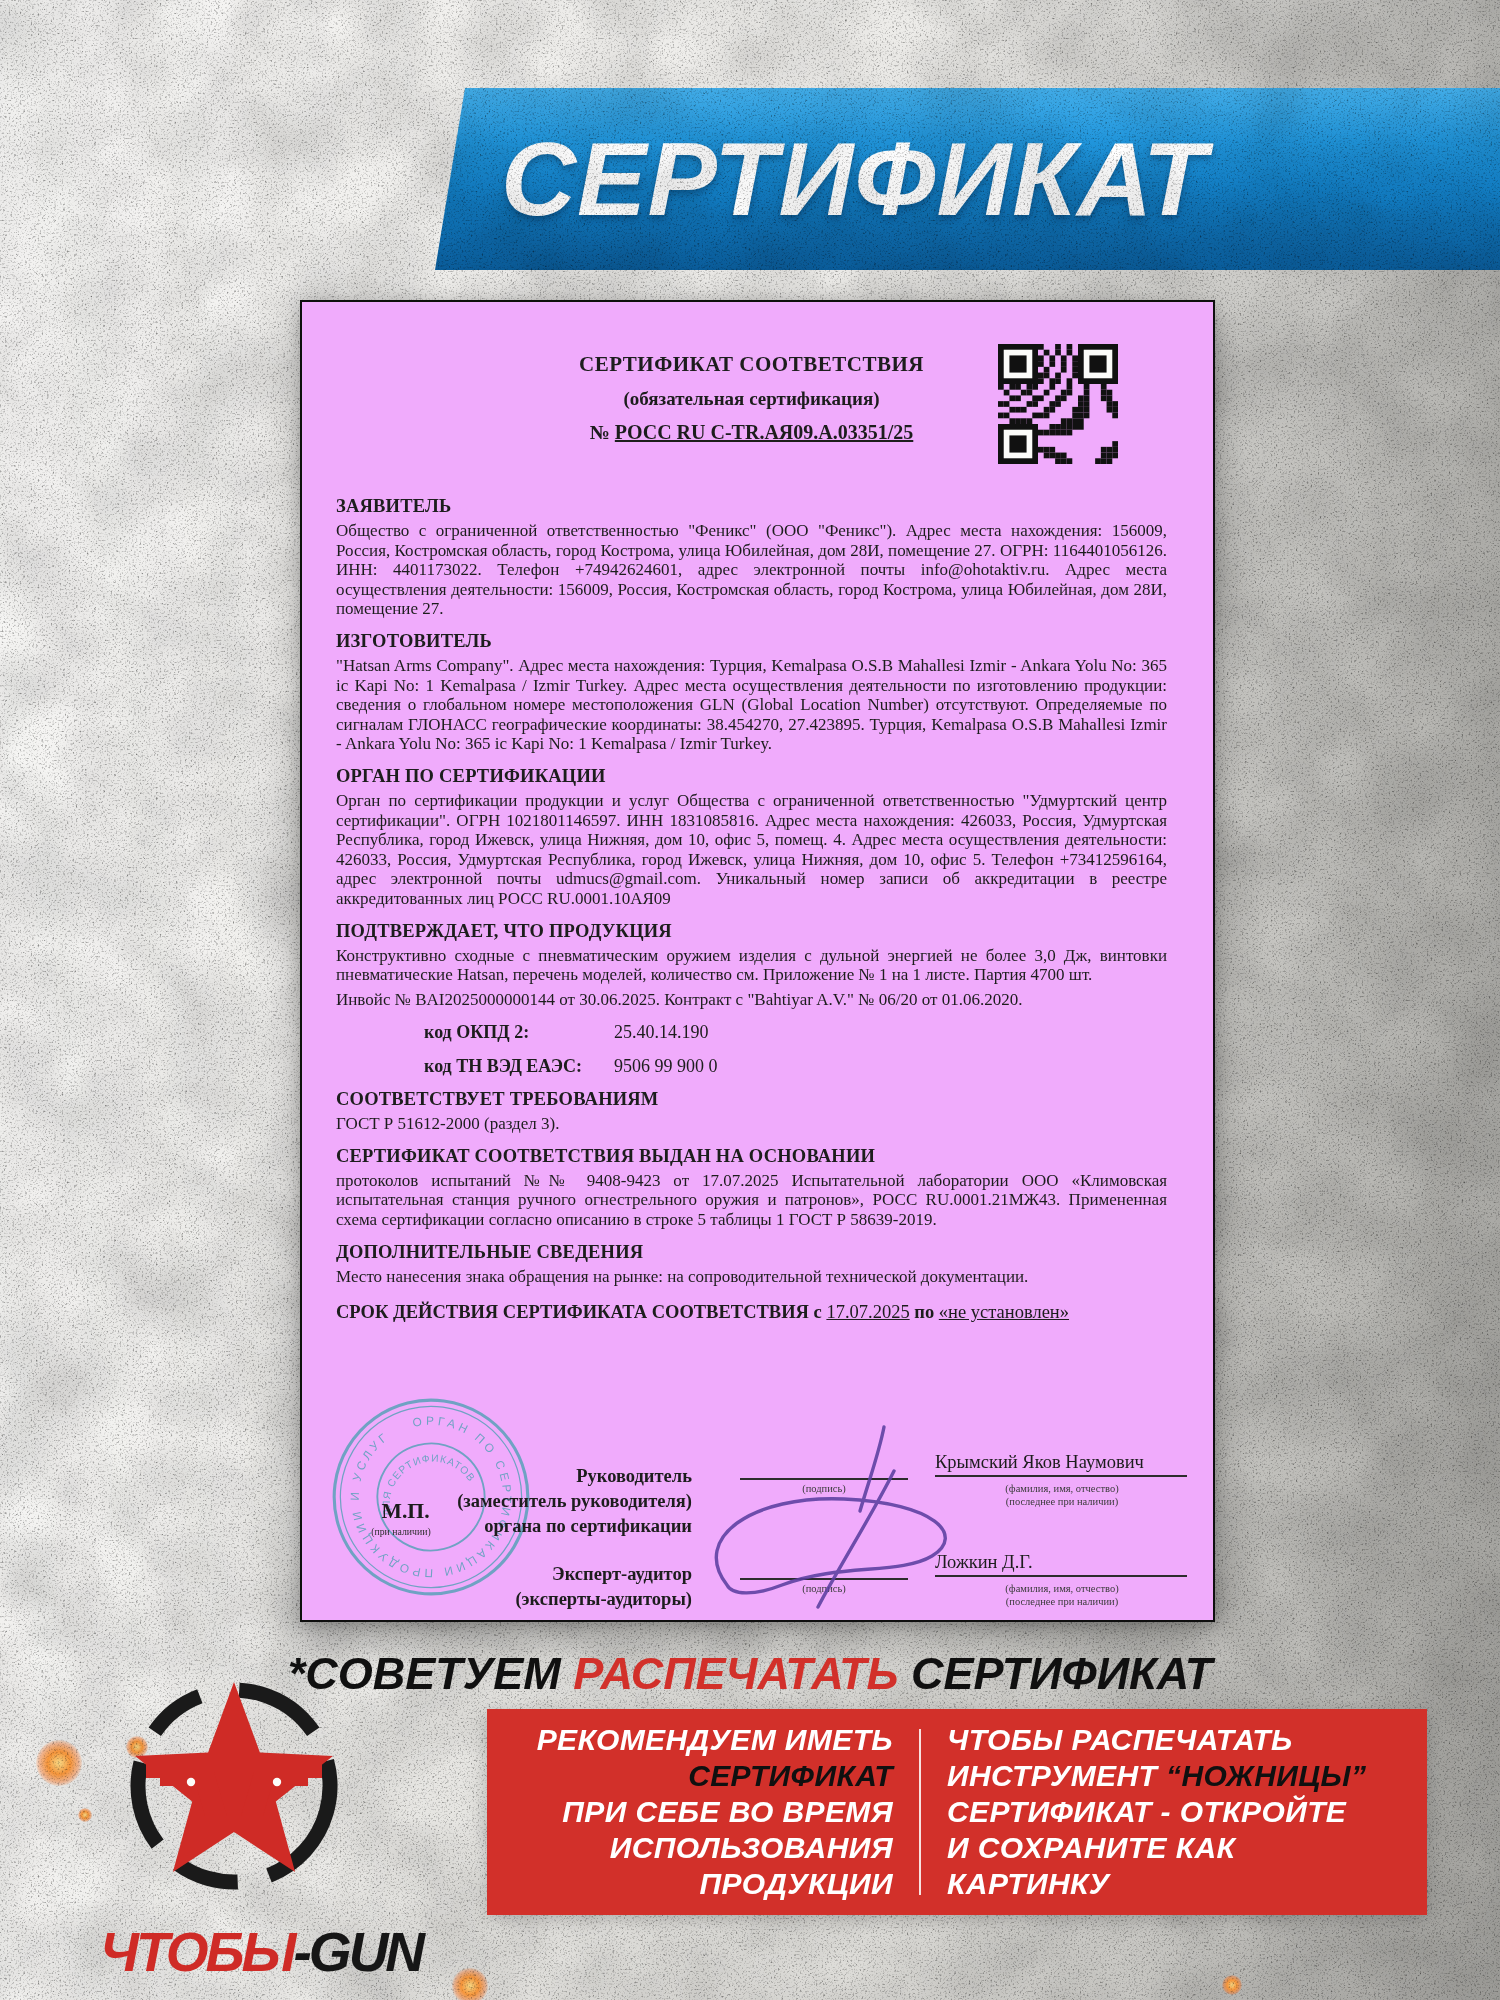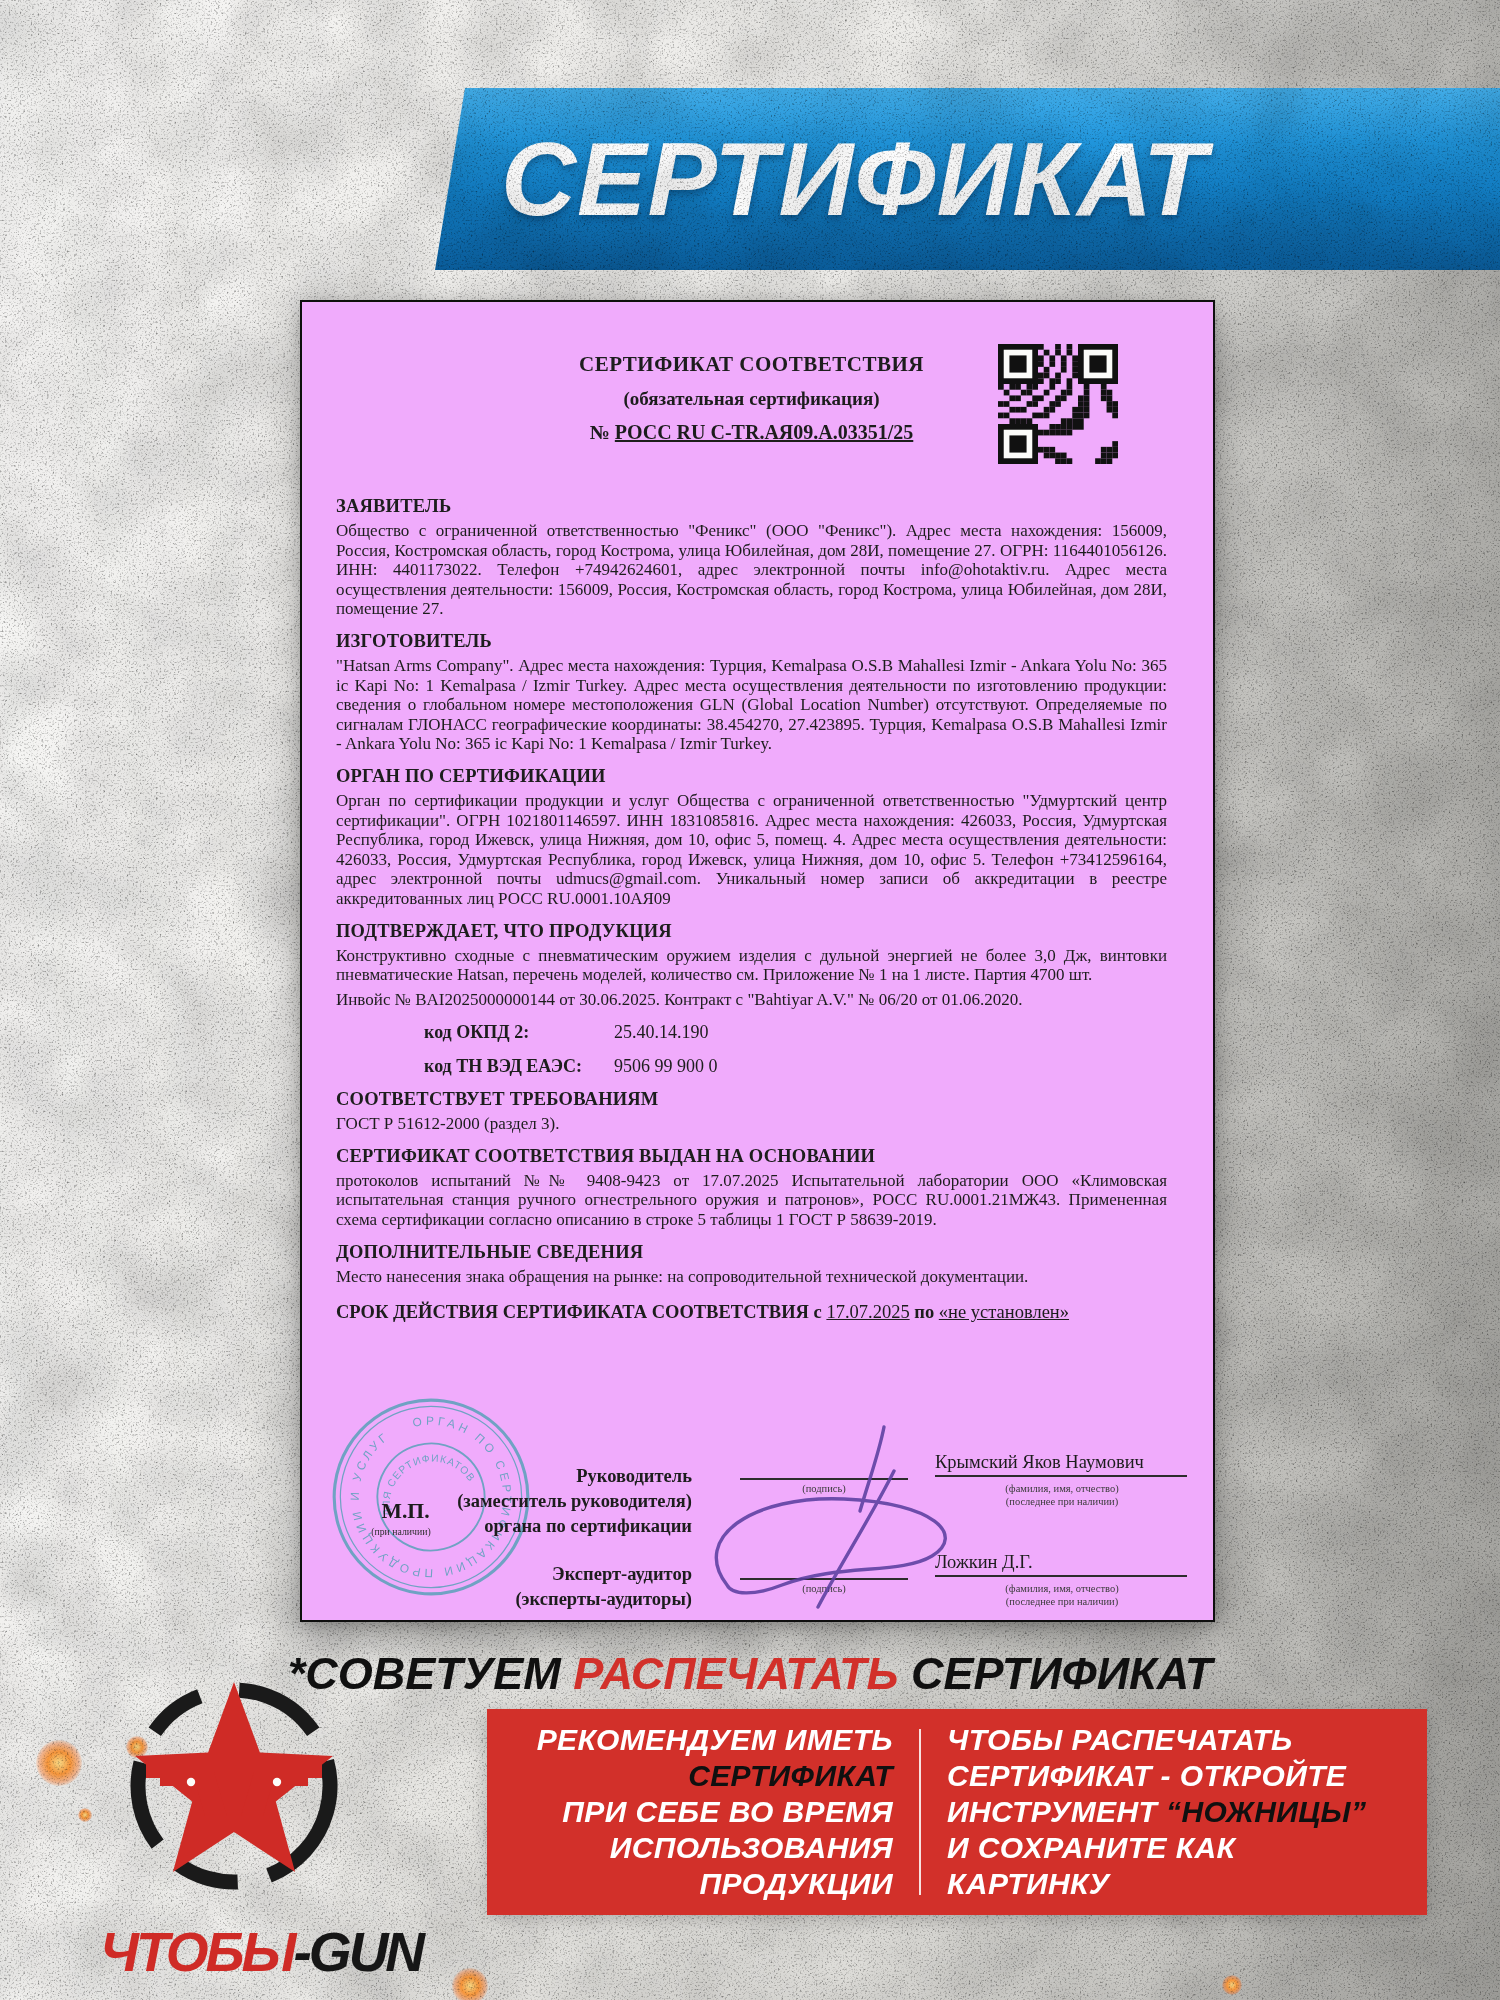--- a/index.html
+++ b/index.html
@@ -389,18 +389,18 @@
   <div class="info-col info-left">
     <div>РЕКОМЕНДУЕМ ИМЕТЬ</div>
     <div class="hl">СЕРТИФИКАТ</div>
     <div>ПРИ СЕБЕ ВО ВРЕМЯ</div>
     <div>ИСПОЛЬЗОВАНИЯ</div>
     <div>ПРОДУКЦИИ</div>
   </div>
   <div class="info-divider"></div>
   <div class="info-col info-right">
     <div>ЧТОБЫ РАСПЕЧАТАТЬ</div>
+    <div><span>ИНСТРУМЕНТ </span><span class="hl">“НОЖНИЦЫ”</span></div>
     <div>СЕРТИФИКАТ - ОТКРОЙТЕ</div>
-    <div><span>ИНСТРУМЕНТ </span><span class="hl">“НОЖНИЦЫ”</span></div>
     <div>И СОХРАНИТЕ КАК</div>
     <div>КАРТИНКУ</div>
   </div>
 </div>
 
 </body></html>

